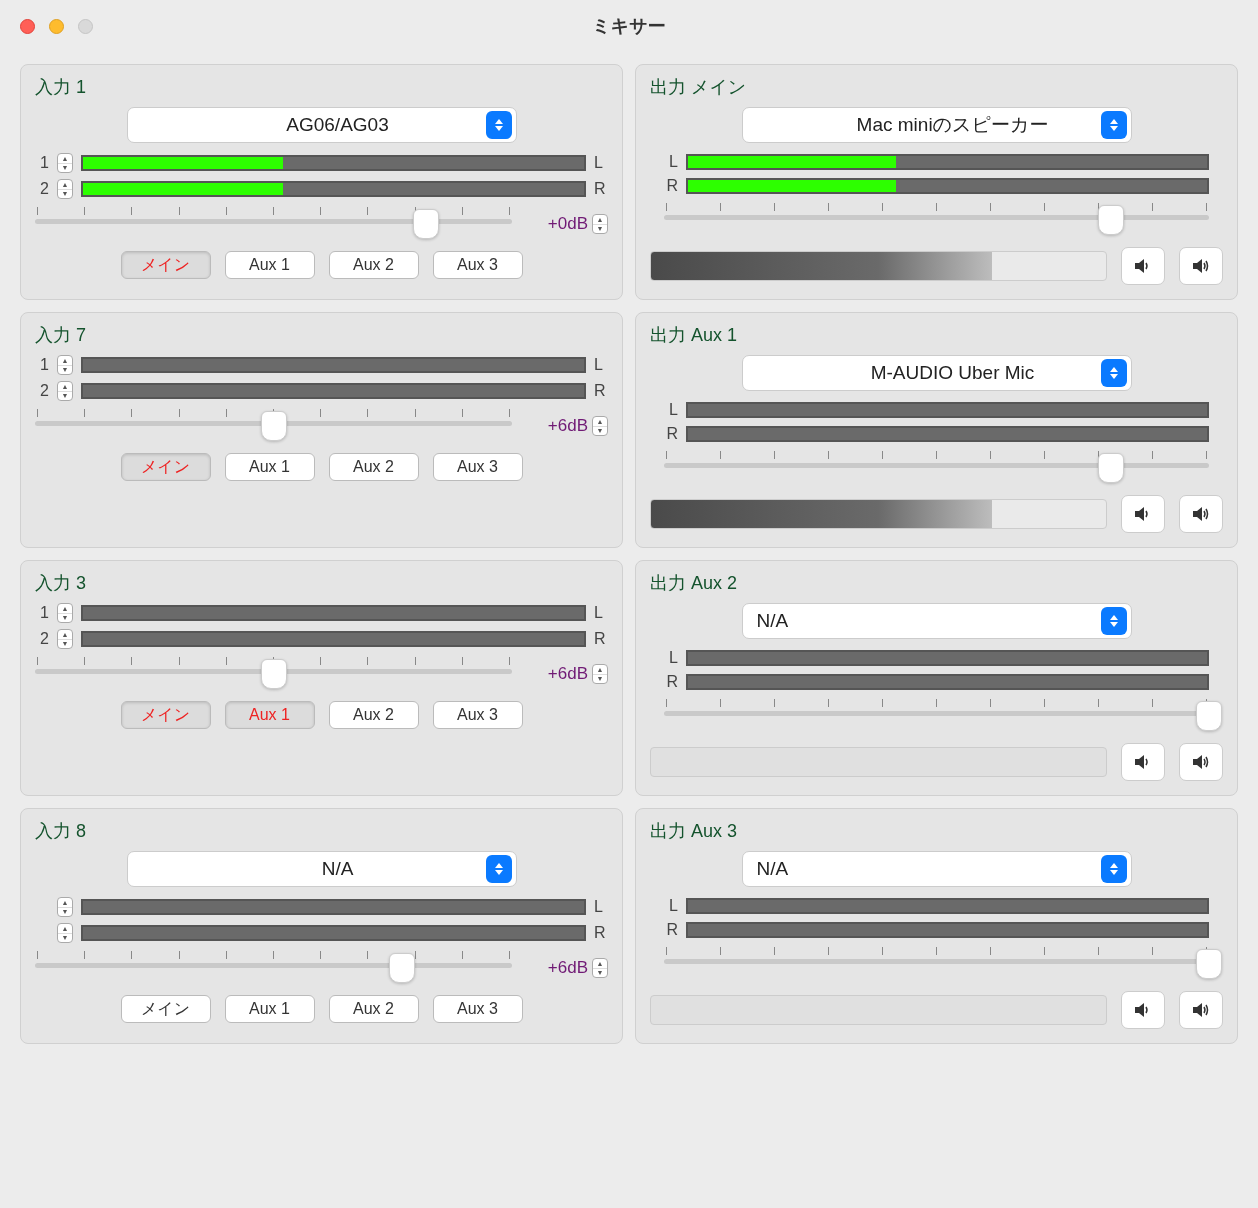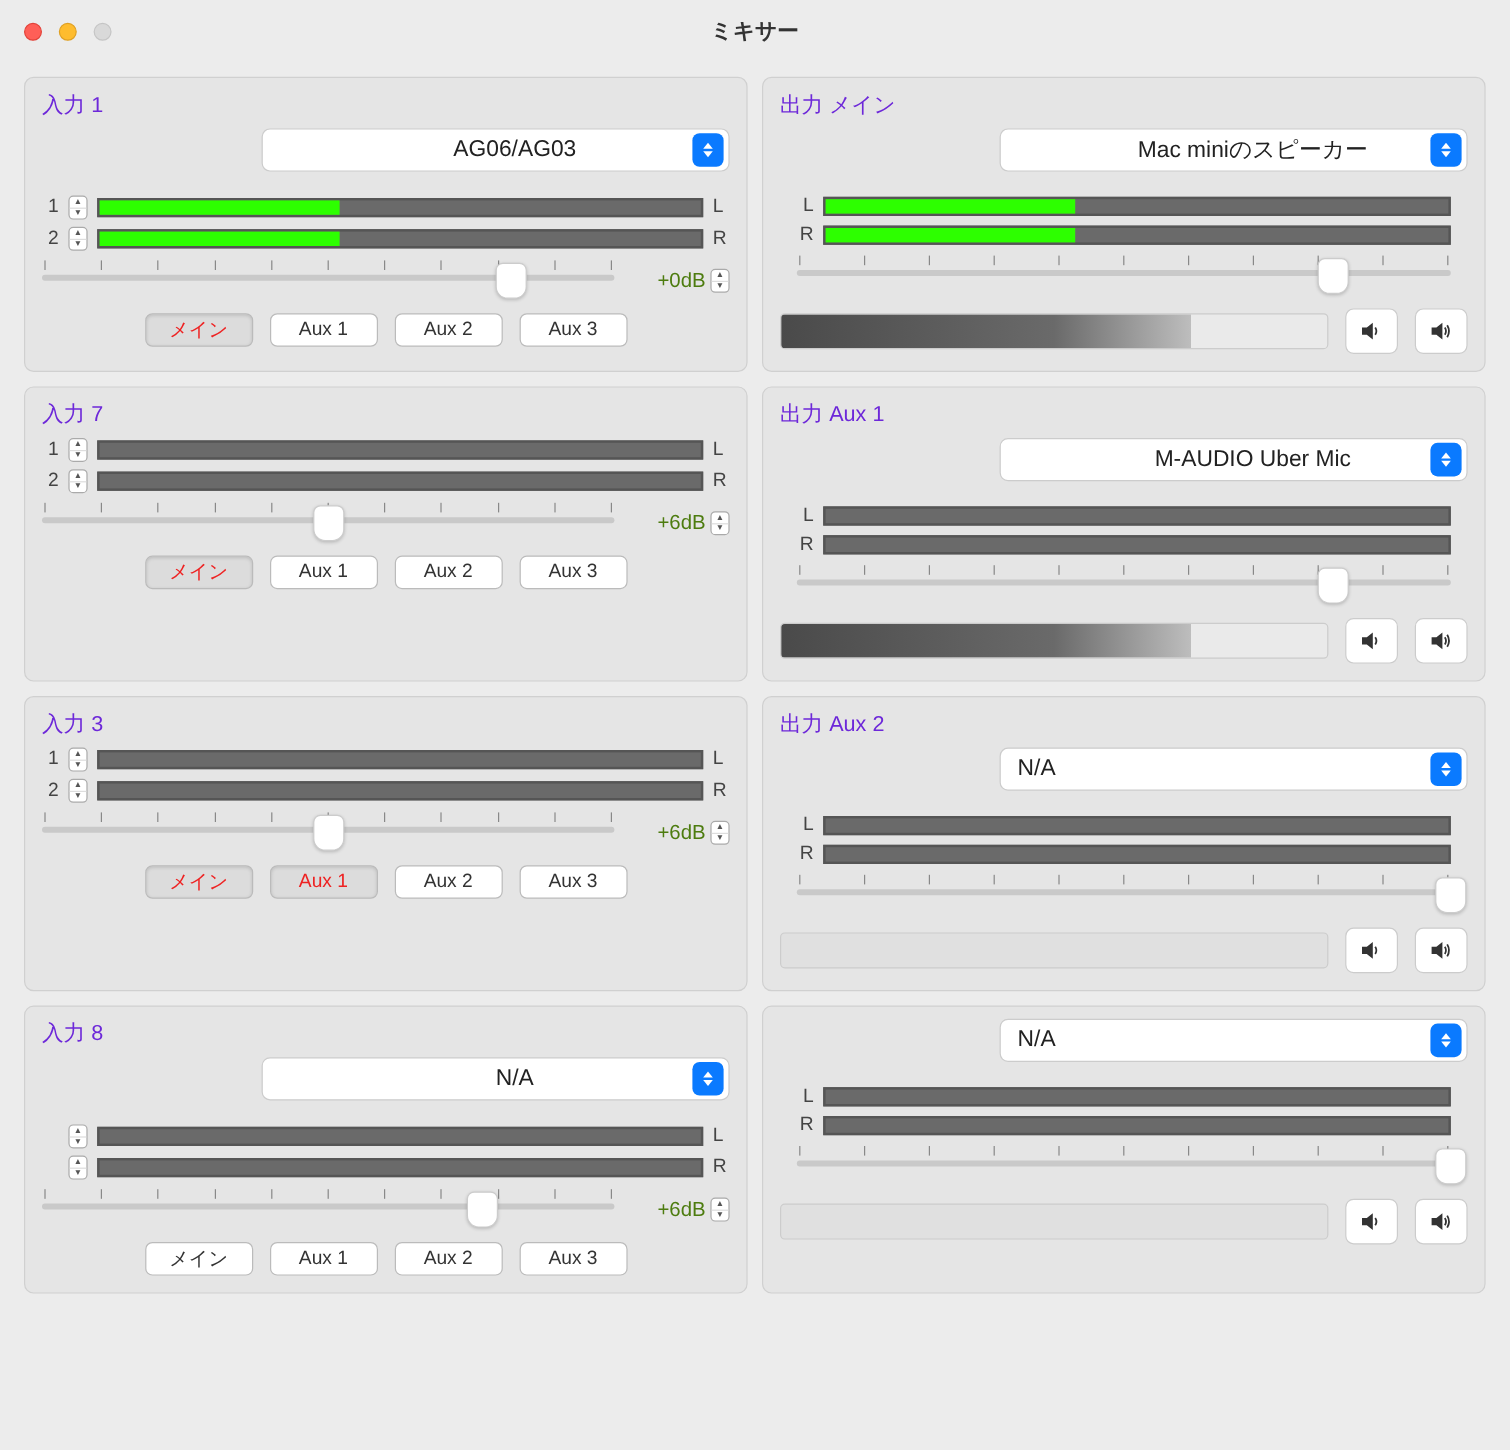--- a/index.html
+++ b/index.html
@@ -8,23 +8,23 @@
 .titlebar { height: 52px; display: flex; align-items: center; position: relative; }
 .traffic { position: absolute; left: 20px; display: flex; gap: 14px; }
 .dot { width: 15px; height: 15px; border-radius: 50%; }
 .dot.red { background: #ff5f57; border: 1px solid #e24239; }
 .dot.yellow { background: #febc2e; border: 1px solid #dfa023; }
 .dot.gray { background: #d9d9d9; border: 1px solid #c5c5c5; }
 .title { margin: 0 auto; font-size: 18px; font-weight: 600; color: #333; }
 
 .grid { display: grid; grid-template-columns: 1fr 1fr; gap: 12px; padding: 12px 20px; }
 .panel { background: #e5e5e5; border: 1px solid #d0d0d0; border-radius: 8px; padding: 10px 14px 14px; }
-.panel-title { font-size: 18px; color: #6d28d9; margin-bottom: 8px; }
-
-.select-wrap { display:flex; justify-content:flex-end; margin-bottom: 20px; }
+.panel-title { font-size: 18px; color: #14532d; margin-bottom: 8px; }
+
+.select-wrap { display:flex; justify-content:center; margin-bottom: 10px; }
 .select { width: 390px; height: 36px; background: #fff; border: 1px solid #ccc; border-radius: 7px; display: flex; align-items: center; padding: 0 4px 0 14px; font-size: 19px; color: #222; position: relative; }
 .select.centered { justify-content:center; padding-left:36px; }
 .select-btn { width: 26px; height: 28px; background: #0a7aff; border-radius: 6px; position: absolute; right: 4px; display:flex; flex-direction:column; align-items:center; justify-content:center; gap:2px; }
 .select-btn::before,.select-btn::after{content:"";width:0;height:0;border-left:4px solid transparent;border-right:4px solid transparent;}
 .select-btn::before{border-bottom:5px solid #fff;}
 .select-btn::after{border-top:5px solid #fff;}
 
 .meters { display:flex; flex-direction:column; gap:6px; margin:4px 0 8px; }
 .meter-row { display:flex; align-items:center; gap:8px; }
 .chnum { width:14px; font-size:16px; color:#444; text-align:right; }
@@ -35,21 +35,21 @@
 .meter { flex:1; height:16px; border:2px solid #555; background:#6a6a6a; position:relative; }
 .meter-fill { position:absolute; left:0; top:0; bottom:0; background:linear-gradient(#2dff00,#2dff00); }
 
 .slider-area { display:flex; align-items:center; gap:10px; margin:6px 0; }
 .slider { flex:1; position:relative; height:34px; }
 .ticks { display:flex; justify-content:space-between; padding:0 2px; }
 .tick { width:1px; height:8px; background:#888; }
 .track { height:5px; background:#c9c9c9; border-radius:3px; margin-top:4px; position:relative; }
 .thumb { position:absolute; top:-10px; width:26px; height:30px; background:#fff; border:1px solid #ccc; border-radius:6px 6px 10px 10px; box-shadow:0 1px 3px rgba(0,0,0,0.2); transform:translateX(-50%); }
 .db-wrap { display:flex; align-items:center; gap:4px; width:86px; justify-content:flex-end; }
-.db-lab { font-size:17px; color:#4d7c0f; }
+.db-lab { font-size:17px; color:#701a75; }
 
 .buttons { display:flex; gap:14px; justify-content:center; margin-top:10px; }
 .btn { width:90px; height:28px; border:1px solid #bbb; border-radius:6px; background:#fff; font-size:16px; color:#333; display:flex; align-items:center; justify-content:center; }
 .btn.active { background:#dcdcdc; color:#e22; box-shadow:inset 0 1px 3px rgba(0,0,0,0.15); }
 
 .out-bottom { display:flex; align-items:center; gap:14px; margin-top:10px; }
 .gradient-bar { flex:1; height:30px; background:linear-gradient(to right,#4a4a4a 0%,#6a6a6a 50%,#bdbdbd 75%,#eaeaea 75%,#eaeaea 100%); border-radius:4px; border:1px solid #ccc; }
 .gradient-bar.empty { background:#e0e0e0; }
 .icon-btn { width:44px; height:38px; background:#fff; border:1px solid #ccc; border-radius:7px; display:flex; align-items:center; justify-content:center; }
 .icon-btn svg { width:22px; height:22px; }
@@ -490,20 +490,21 @@
         </div>
     </div>
     <div class="buttons">
         <div class="btn ">メイン</div>
         <div class="btn ">Aux 1</div>
         <div class="btn ">Aux 2</div>
         <div class="btn ">Aux 3</div>
       </div>
   </div>
     <div class="panel">
+    <div class="panel-title">出力 Aux 3</div>
     <div class="select-wrap">
         <div class="select ">
           <span>N/A</span>
           <div class="select-btn"></div>
         </div>
       </div>
     <div class="meters" style="padding:0 14px">
     <div class="meter-row">
       <span class="chlab" style="text-align:right">L</span>
       <div class="meter">

